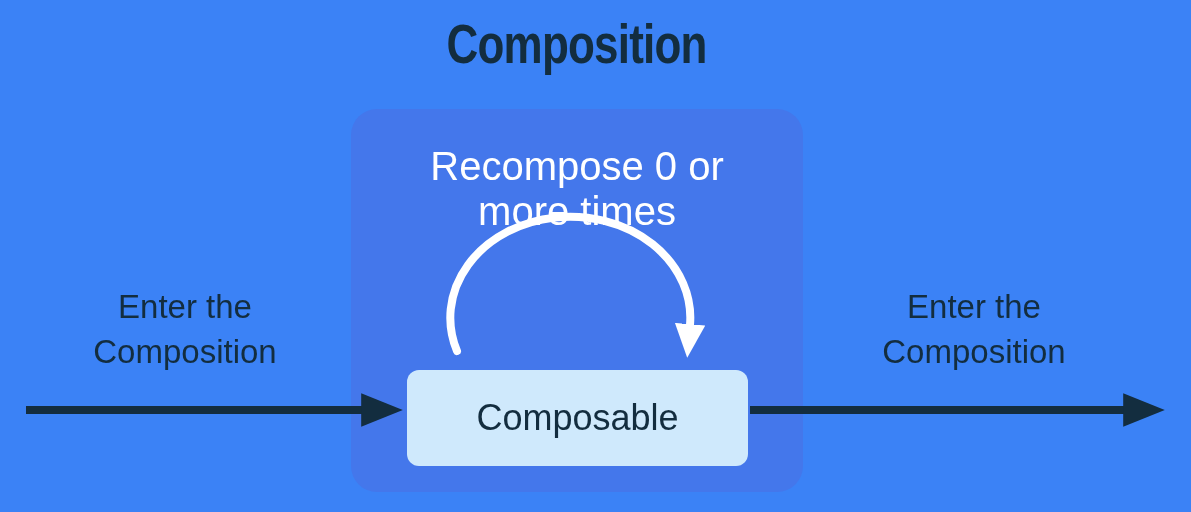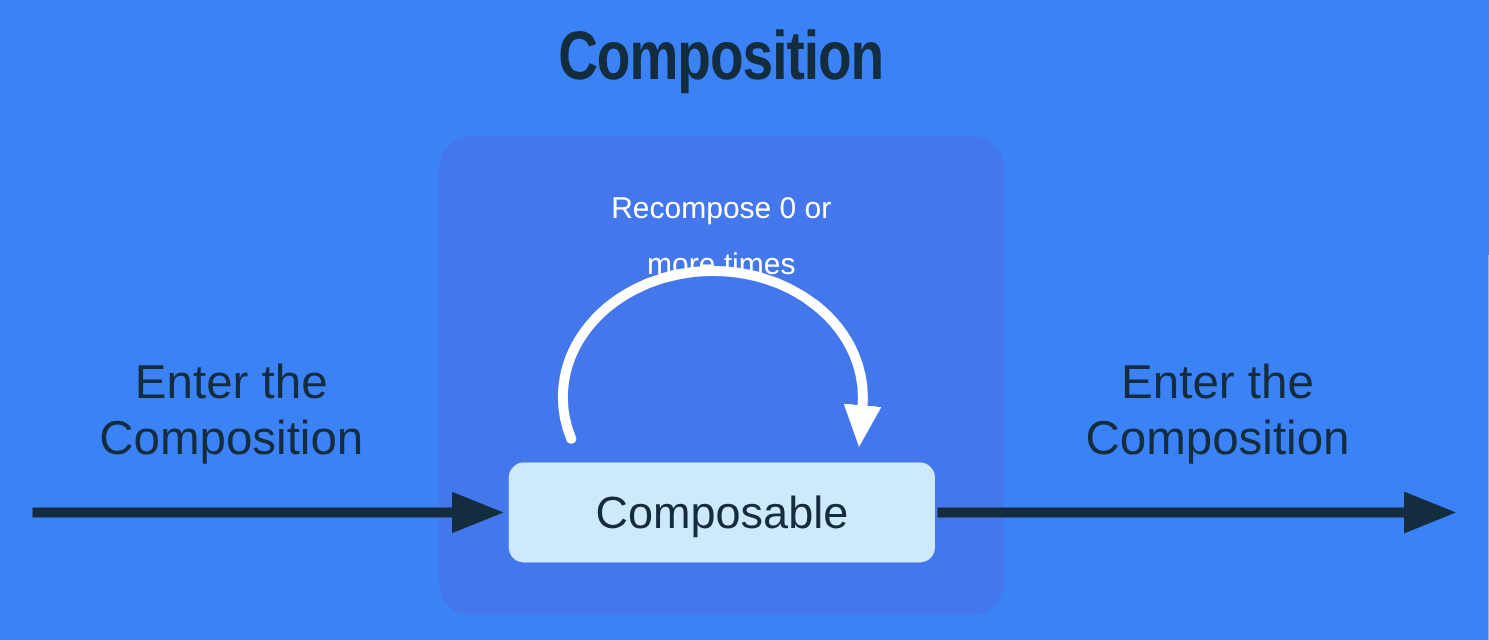--- a/index.html
+++ b/index.html
@@ -41,50 +41,50 @@
     background: #4477EB;
     border-radius: 26px;
   }
 
   .recompose-label {
     position: absolute;
     left: 351px;
     top: 144px;
     width: 452px;
     text-align: center;
-    font-size: 24px;
+    font-size: 40px;
     line-height: 45px;
     color: #ffffff;
     white-space: pre-line;
   }
 
   .composable-box {
     position: absolute;
     left: 407px;
     top: 370px;
     width: 341px;
-    height: 80px;
+    height: 96px;
     background: #CFE9FC;
     border-radius: 12px;
     display: flex;
     align-items: center;
     justify-content: center;
   }
   .composable-label {
     font-size: 36px;
     color: #132D3F;
     white-space: nowrap;
   }
 
   .side-label {
     position: absolute;
     top: 284px;
     width: 300px;
     text-align: center;
-    font-size: 38px;
+    font-size: 33px;
     line-height: 45px;
     color: #132D3F;
     white-space: pre-line;
   }
   .side-label.left { left: 35px; }
   .side-label.right { left: 824px; }
 
   .arrow-layer {
     position: absolute;
     left: 0;

